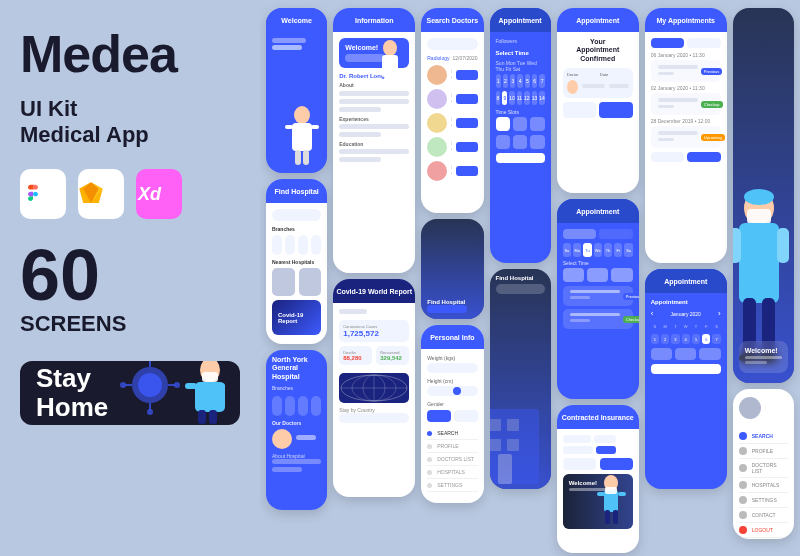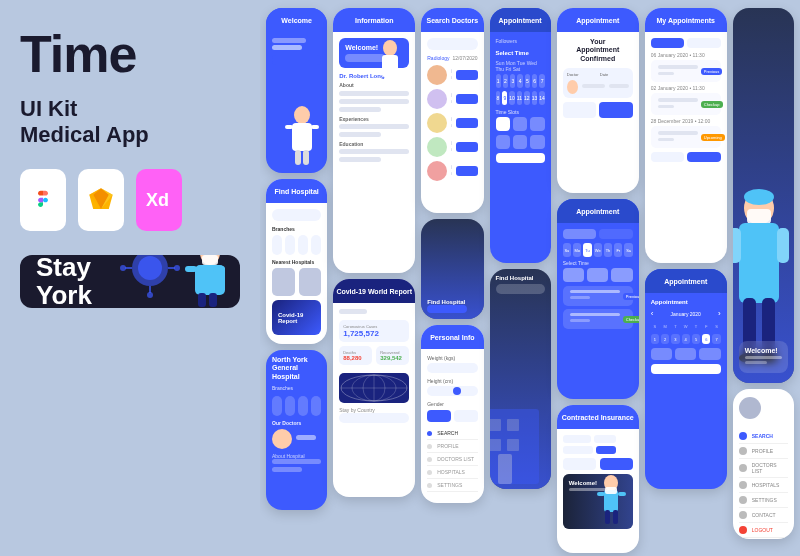--- a/index.html
+++ b/index.html
@@ -68,21 +68,21 @@
     .stay-home-banner {
       background: #1a1a2e;
       border-radius: 12px;
       padding: 12px 16px;
       display: flex;
       align-items: center;
       justify-content: space-between;
       margin-top: 8px;
       position: relative;
       overflow: hidden;
-      height: 53px;
+      height: 64px;
     }
 
     .stay-home-text {
       font-size: 26px;
       font-weight: 900;
       color: white;
       line-height: 1.1;
       z-index: 2;
     }
 
@@ -301,26 +301,27 @@
       font-weight: 700;
     }
 
     
     .figma-svg { width: 26px; height: 26px; }
     
     .sketch-svg { width: 26px; height: 26px; }
 
     .icon-box {
       width: 46px;
-      height: 62px;
+      height: 50px;
       border-radius: 10px;
       overflow: hidden;
       display: flex;
       align-items: center;
-      justify-content: center;
+      justify-content: flex-start;
+      font-style: italic;
     }
 
     .icon-figma { background: white; }
     .icon-sketch { background: white; }
     .icon-xd { background: #ff61f6; }
 
     .mini-time-slot {
       background: #f0f4ff;
       border-radius: 4px;
       height: 14px;
@@ -426,21 +427,21 @@
       height: 20px;
       background: #f0f4ff;
       border-radius: 5px;
     }
 
   </style>
 </head>
 <body>
 
 <div class="left-panel">
-  <div class="brand-title">Time</div>
+  <div class="brand-title">Medea</div>
   <div class="brand-subtitle">
     <div>UI Kit</div>
     <div>Medical App</div>
   </div>
 
   <div class="tool-icons">
 
     <div class="icon-box icon-figma">
       <svg class="figma-svg" viewBox="0 0 38 57" fill="none" xmlns="http://www.w3.org/2000/svg">
         <path d="M19 28.5C19 25.6 21.4 23.3 24.4 23.3C27.4 23.3 29.8 25.6 29.8 28.5C29.8 31.4 27.4 33.7 24.4 33.7C21.4 33.7 19 31.4 19 28.5Z" fill="#1ABCFE"></path>
@@ -460,25 +461,29 @@
       </svg>
     </div>
 
     <div class="icon-box icon-xd">
       <svg width="30" height="24" viewBox="0 0 30 24" xmlns="http://www.w3.org/2000/svg">
         <text x="2" y="18" font-family="Arial" font-weight="900" font-size="18" fill="white">Xd</text>
       </svg>
     </div>
   </div>
 
+  <div class="screens-count">
+    <div class="screens-number">60</div>
+    <div class="screens-label">SCREENS</div>
+  </div>
 
   <div class="stay-home-banner">
     <div class="stay-home-text">
       <div>Stay</div>
-      <div>York</div>
+      <div>Home</div>
     </div>
 
     <svg class="stay-home-illustration" viewBox="0 0 120 75" xmlns="http://www.w3.org/2000/svg">
 
       <circle cx="30" cy="35" r="18" fill="#3d5afe" opacity="0.6"></circle>
       <circle cx="30" cy="35" r="12" fill="#3d5afe" opacity="0.8"></circle>
 
       <line x1="30" y1="17" x2="30" y2="10" stroke="#3d5afe" stroke-width="2" opacity="0.7"></line>
       <circle cx="30" cy="8" r="3" fill="#3d5afe" opacity="0.7"></circle>
       <line x1="30" y1="53" x2="30" y2="60" stroke="#3d5afe" stroke-width="2" opacity="0.7"></line>

